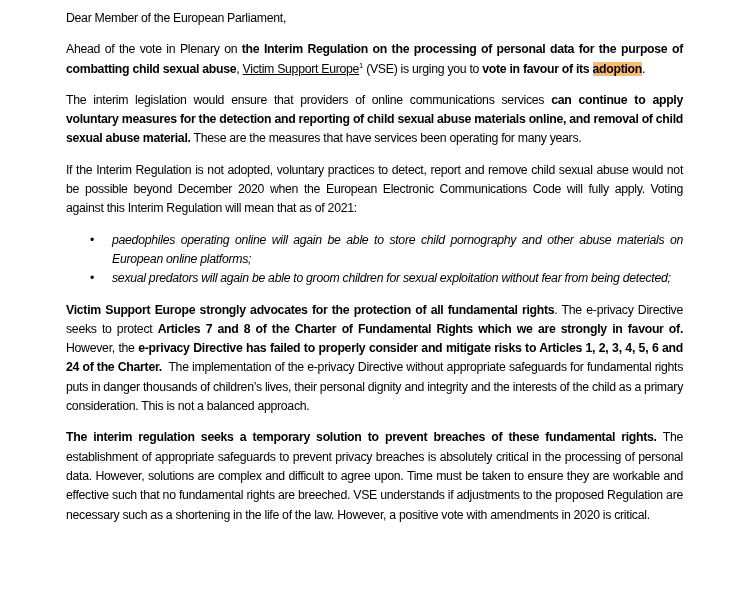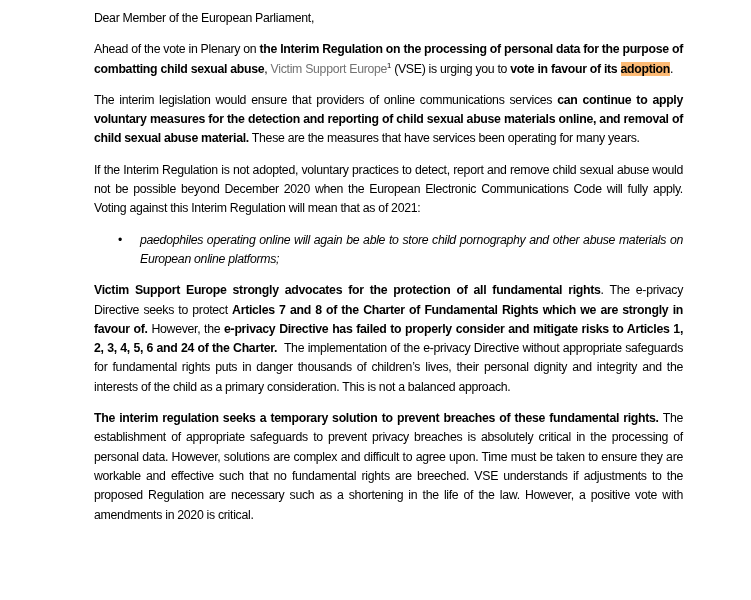--- a/index.html
+++ b/index.html
@@ -7,37 +7,38 @@
     padding: 0;
     width: 751px;
     height: 600px;
     overflow: hidden;
     background: #ffffff;
   }
   .page {
     box-sizing: border-box;
     width: 751px;
     height: 512px;
-    padding: 9px 68px 0 94px;
+    padding: 9px 68px 0 66px;
     font-family: "Liberation Sans", "DejaVu Sans", sans-serif;
     font-size: 12.3px;
     letter-spacing: -0.3px;
     line-height: 19.3px;
     color: #000000;
     background: #ffffff;
   }
   .para {
     margin: 0 0 12px 0;
     text-align: justify;
   }
   .para.left { text-align: left; }
   .b { font-weight: bold; }
   .i { }
   a.link {
-    color: #737373;
+    color: #000000;
+    text-decoration: underline;
     cursor: pointer;
   }
   sup.fn {
     font-size: 0.62em;
     vertical-align: baseline;
     position: relative;
     top: -4.5px;
     line-height: 0;
   }
   .hl { background: #fdba74; }
@@ -67,19 +68,20 @@
   <p class="para left"><span>Dear Member of the European Parliament,</span></p>
 
   <p class="para"><span>Ahead of the vote in Plenary on </span><span class="b">the Interim Regulation on the processing of personal data for the purpose of combatting child sexual abuse</span><span>, </span><a class="link">Victim Support Europe</a><sup class="fn">1</sup><span> (VSE) is urging you to </span><span class="b">vote in favour of its </span><span class="b hl">adoption</span><span>.</span></p>
 
   <p class="para"><span>The interim legislation would ensure that providers of online communications services </span><span class="b">can continue to apply voluntary measures for the detection and reporting of child sexual abuse materials online, and removal of child sexual abuse material.</span><span> These are the measures that have services been operating for many years.</span></p>
 
   <p class="para"><span>If the Interim Regulation is not adopted, voluntary practices to detect, report and remove child sexual abuse would not be possible beyond December 2020 when the European Electronic Communications Code will fully apply. Voting against this Interim Regulation will mean that as of 2021:</span></p>
 
   <ul class="bullets">
     <li data-glyph="•"><span class="i">paedophiles operating online will again be able to store child pornography and other abuse materials on European online platforms;</span></li>
+    <li data-glyph="•"><span class="i">sexual predators will again be able to groom children for sexual exploitation without fear from being detected;</span></li>
   </ul>
 
   <p class="para"><span class="b">Victim Support Europe strongly advocates for the protection of all fundamental rights</span><span>. The e-privacy Directive seeks to protect </span><span class="b">Articles 7 and 8 of the Charter of Fundamental Rights which we are strongly in favour of.</span><span> However, the </span><span class="b">e-privacy Directive has failed to properly consider and mitigate risks to Articles 1, 2, 3, 4, 5, 6 and 24 of the Charter.</span><span>&nbsp; The implementation of the e-privacy Directive without appropriate safeguards for fundamental rights puts in danger thousands of children’s lives, their personal dignity and integrity and the interests of the child as a primary consideration. This is not a balanced approach.</span></p>
 
   <p class="para"><span class="b">The interim regulation seeks a temporary solution to prevent breaches of these fundamental rights.</span><span> The establishment of appropriate safeguards to prevent privacy breaches is absolutely critical in the processing of personal data. However, solutions are complex and difficult to agree upon. Time must be taken to ensure they are workable and effective such that no fundamental rights are breeched. VSE understands if adjustments to the proposed Regulation are necessary such as a shortening in the life of the law. However, a positive vote with amendments in 2020 is critical.</span></p>
 
 </div>
 
 </body></html>

